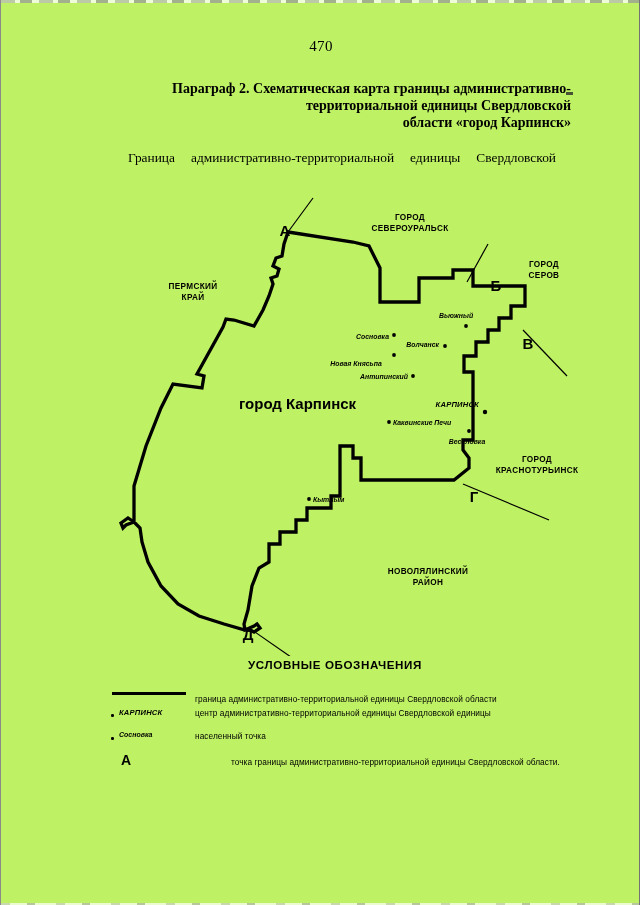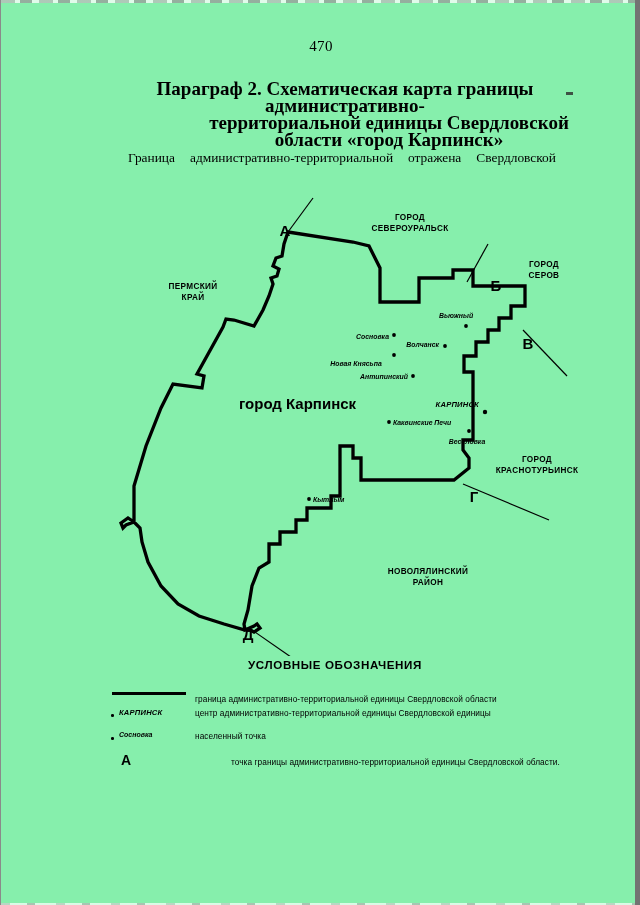--- a/index.html
+++ b/index.html
@@ -9,24 +9,24 @@
     background: #ffffff;
   }
   body {
     font-family: "Liberation Serif", serif;
     color: #000000;
   }
   #page {
     position: relative;
     width: 640px;
     height: 905px;
-    background: #86efac;
+    background: #bef264;
     overflow: hidden;
     border-left: 1px solid #8a8a8a;
-    border-right: 5px solid #737373;
+    border-right: 1px solid #737373;
     box-sizing: border-box;
   }
   
   .scan-edge-top {
     position: absolute;
     left: 0; top: 0;
     width: 640px; height: 3px;
     background: repeating-linear-gradient(90deg,
       #bcbcbc 0px, #bcbcbc 14px,
       #ffffff 14px, #ffffff 19px,
@@ -64,23 +64,23 @@
   }
 
   
   #doc-heading {
     position: absolute;
     top: 80px;
     left: 118px;
     width: 452px;
     font-family: "Liberation Serif", serif;
     font-weight: bold;
-    font-size: 19px;
+    font-size: 14px;
     line-height: 17px;
-    text-align: center;
+    text-align: right;
   }
   #doc-heading .hl2,
   #doc-heading .hl3 {
     display: block;
     padding-left: 88px;
   }
 
   
   #intro-paragraph {
     position: absolute;
@@ -254,21 +254,21 @@
 
   <div id="page-number">470</div>
 
   <div id="doc-heading">
     <span class="hl1">Параграф 2. Схематическая карта границы административно-</span>
     <span class="hl2">территориальной единицы Свердловской</span>
     <span class="hl3">области «город Карпинск»</span>
   </div>
 
   <div id="intro-paragraph">
-    <span class="first-line">Граница административно-территориальной отражена Свердловской</span>
+    <span class="first-line">Граница административно-территориальной единицы Свердловской</span>
   </div>
 
   <div id="map-figure">
     <svg width="640" height="460" viewBox="0 0 640 460" xmlns="http://www.w3.org/2000/svg">
 
       <g>
         <path d="M 287 36
                  L 352 46
                  L 368 50
                  L 379 72

